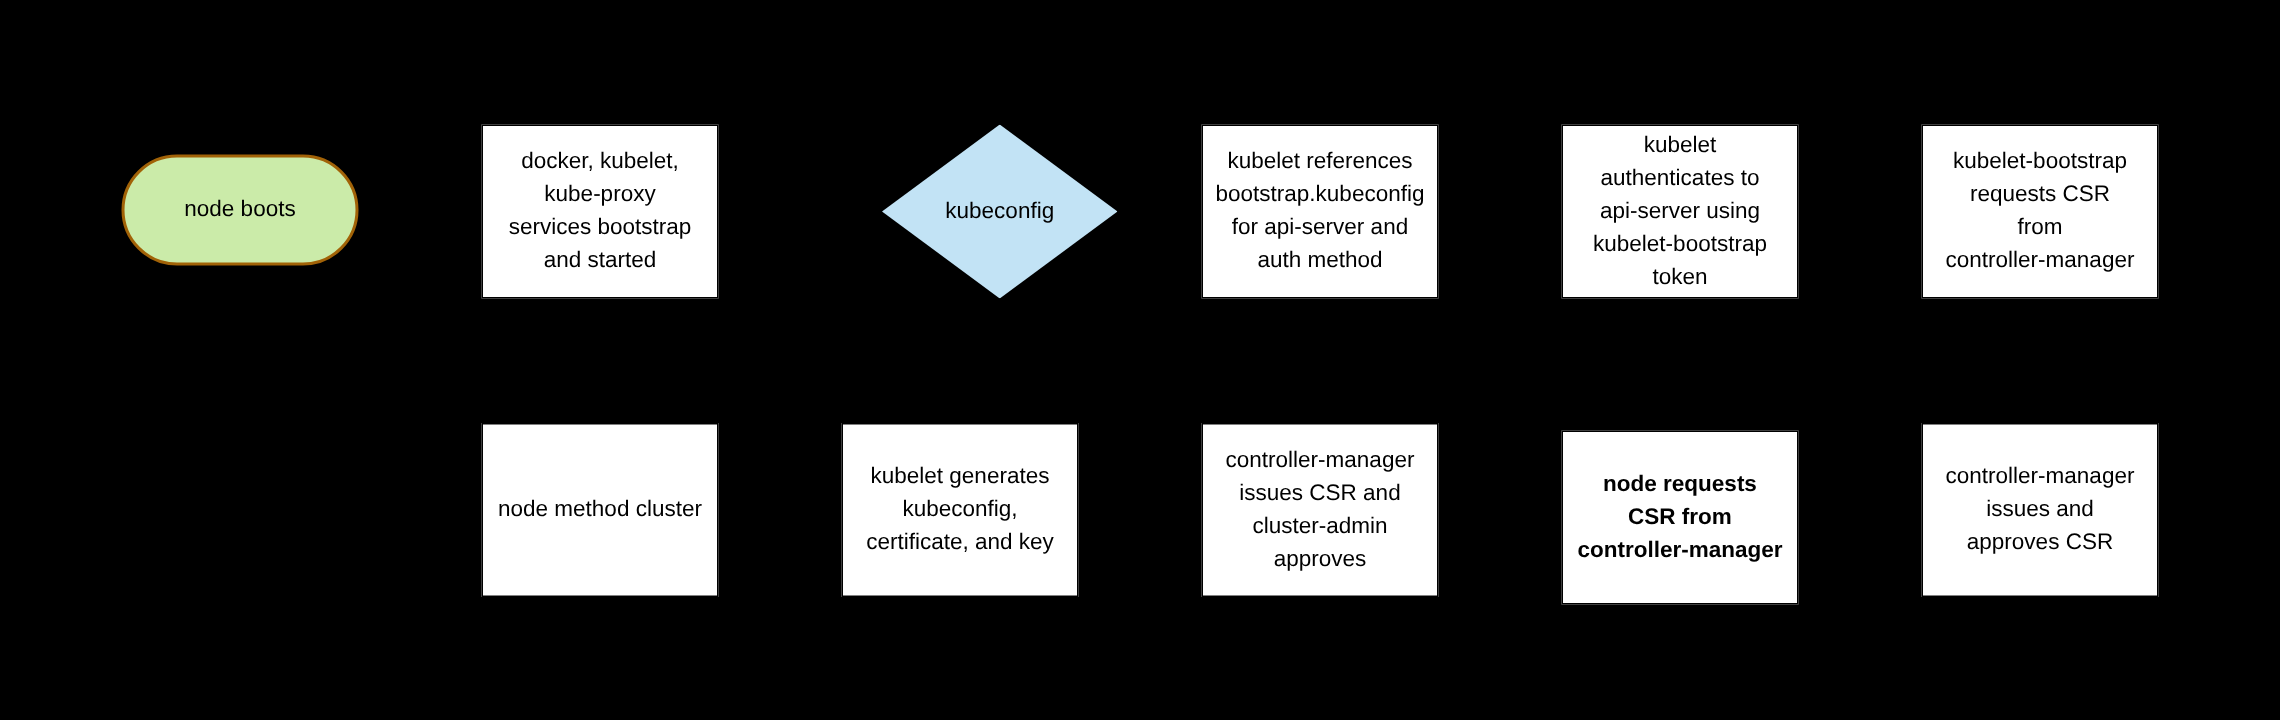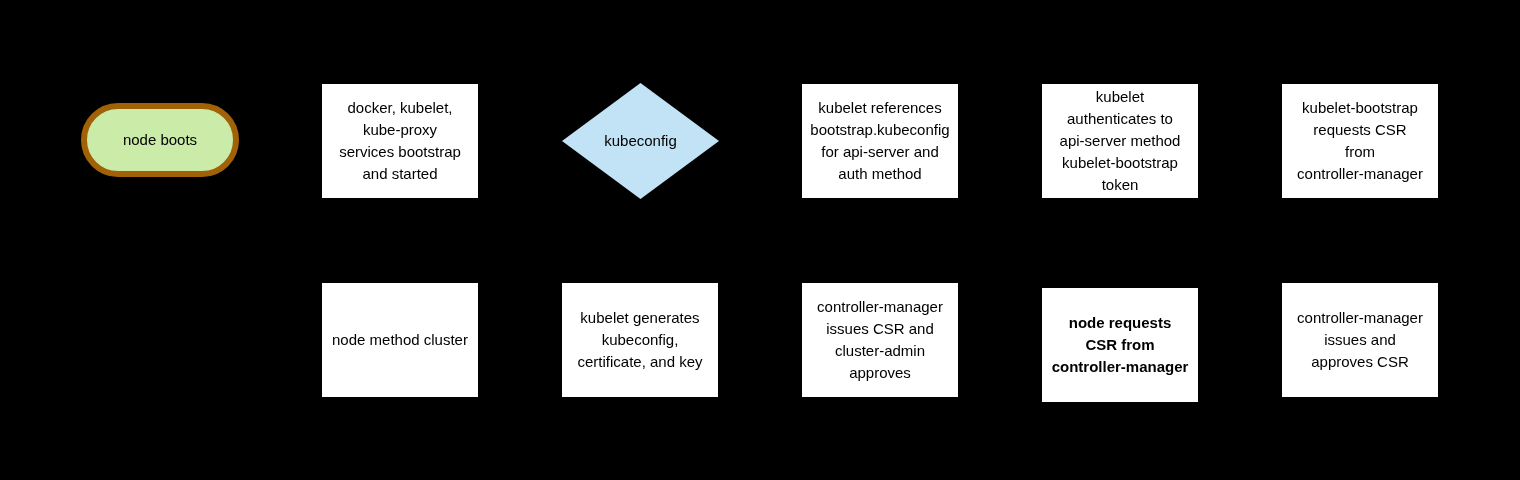--- a/index.html
+++ b/index.html
@@ -34,21 +34,21 @@
   }
   
   .node.process {
     background: #ffffff;
     border: 1px solid #000000;
     overflow: hidden;
   }
   
   .node.terminator {
     background: #cbeba9;
-    border: 6px solid #a16207;
+    border: 2px solid #a16207;
     border-radius: 38px;
     overflow: hidden;
   }
   
   .node.decision {
     background: transparent;
     border: none;
   }
   .node.decision .diamond-shape {
     position: absolute;
@@ -80,34 +80,34 @@
 <div id="canvas">
     <div class="node terminator" style="left: 81px; top: 103px; width: 158px; height: 74px;">
       <span class="label">node boots</span>
     </div>
     <div class="node process" style="left: 321px; top: 83px; width: 158px; height: 116px;">
       <span class="label">docker, kubelet,
 kube-proxy
 services bootstrap
 and started</span>
     </div>
-    <div class="node decision" style="left: 562px; top: 83px; width: 157px; height: 116px;">
+    <div class="node decision" style="left: 588px; top: 83px; width: 157px; height: 116px;">
       <div class="diamond-shape"></div>
       <span class="label">kubeconfig</span>
     </div>
     <div class="node process" style="left: 801px; top: 83px; width: 158px; height: 116px;">
       <span class="label">kubelet references
 bootstrap.kubeconfig
 for api-server and
 auth method</span>
     </div>
     <div class="node process" style="left: 1041px; top: 83px; width: 158px; height: 116px;">
       <span class="label">kubelet
 authenticates to
-api-server method
+api-server using
 kubelet-bootstrap
 token</span>
     </div>
     <div class="node process" style="left: 1281px; top: 83px; width: 158px; height: 116px;">
       <span class="label">kubelet-bootstrap
 requests CSR
 from
 controller-manager</span>
     </div>
     <div class="node process" style="left: 321px; top: 282px; width: 158px; height: 116px;">

